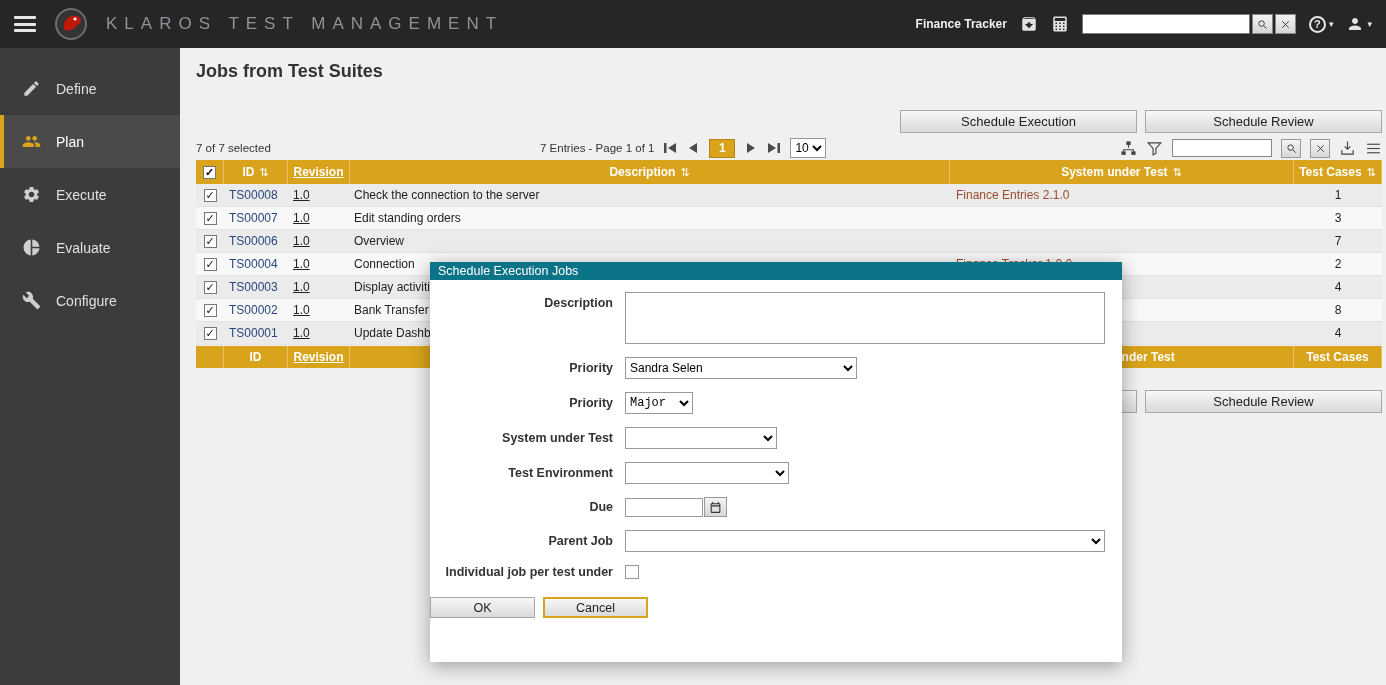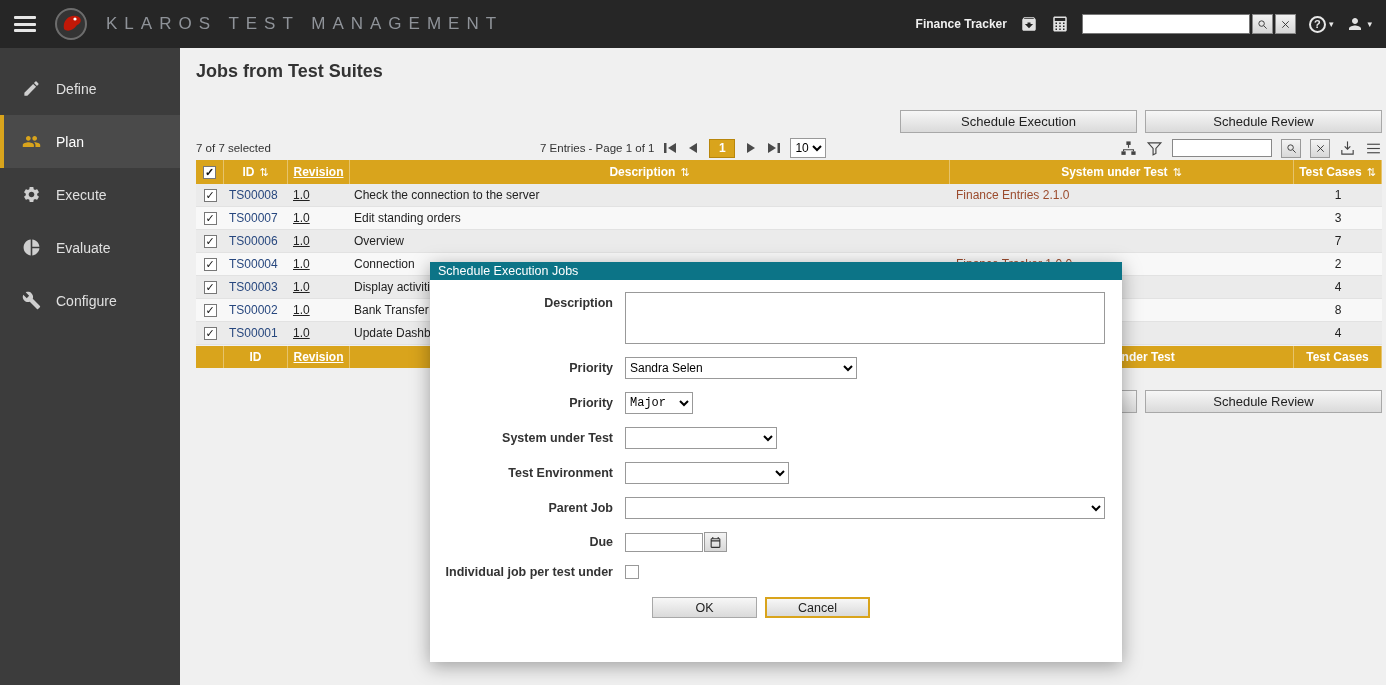--- a/index.html
+++ b/index.html
@@ -96,21 +96,21 @@
   .frow.top-align label { margin-top:4px; }
   textarea.desc { width:480px; height:52px; border:1px solid #999; resize:none; font-family:inherit; font-size:12px; padding:3px; }
   select { height:22px; border:1px solid #999; background:#fff; font-size:12px; font-family:inherit; }
   .sel-assignee { width:232px; } .sel-priority { width:68px;font-family:Liberation Mono, monospace; } .sel-sut { width:152px; }
   .sel-env { width:164px; } .sel-parent { width:480px; }
   .date-input { width:78px; height:19px; border:1px solid #999; font-size:12px; padding:0 3px; }
   .cal-btn { width:23px; height:20px; margin-left:1px; background:linear-gradient(#f4f4f4,#d8d8d8); border:1px solid #999;
              display:flex; align-items:center; justify-content:center; cursor:pointer; }
   .cal-btn svg { width:13px; height:13px; fill:#333; }
   .dlg-cb { width:14px; height:14px; background:#fff; border:1px solid #999; cursor:pointer; }
-  .dlg-buttons { display:flex; justify-content:center; gap:8px; padding-right:15px; margin-top:18px; }
+  .dlg-buttons { display:flex; justify-content:flex-start; gap:8px; padding-right:15px; margin-top:18px; }
   .btn.dlg { width:105px; height:21px; font-size:12.5px; }
   .btn.focus-gold { border:2px solid #d9a41c; }
 </style>
 </head>
 <body>
 
 <div class="topbar">
   <div class="hamburger">
       <span></span>
       <span></span>
@@ -430,33 +430,33 @@
     </div>
     <div class="frow">
       <label>System under Test</label>
       <select class="sel-sut"><option></option></select>
     </div>
     <div class="frow">
       <label>Test Environment</label>
       <select class="sel-env"><option></option></select>
     </div>
     <div class="frow">
-      <label>Parent Job</label>
-      <select class="sel-parent"><option></option></select>
-    </div>
-    <div class="frow">
       <label>Due</label>
       <input type="text" class="date-input" value="" style="">
       <div class="cal-btn">
         <svg viewBox="0 0 24 24">
             <path d="M19 4h-1V2h-2v2H8V2H6v2H5C3.9 4 3 4.9 3 6v14c0 1.1.9 2 2 2h14c1.1 0 2-.9 2-2V6c0-1.1-.9-2-2-2zm0 16H5V10h14v10zm0-12H5V6h14v2z"></path>
           </svg>
       </div>
     </div>
     <div class="frow">
+      <label>Parent Job</label>
+      <select class="sel-parent"><option></option></select>
+    </div>
+    <div class="frow">
       <label>Individual job per test under</label>
       <span class="dlg-cb"></span>
     </div>
     <div class="dlg-buttons">
       <button class="btn dlg">OK</button>
       <button class="btn dlg focus-gold">Cancel</button>
     </div>
   </div>
 </div>
 

